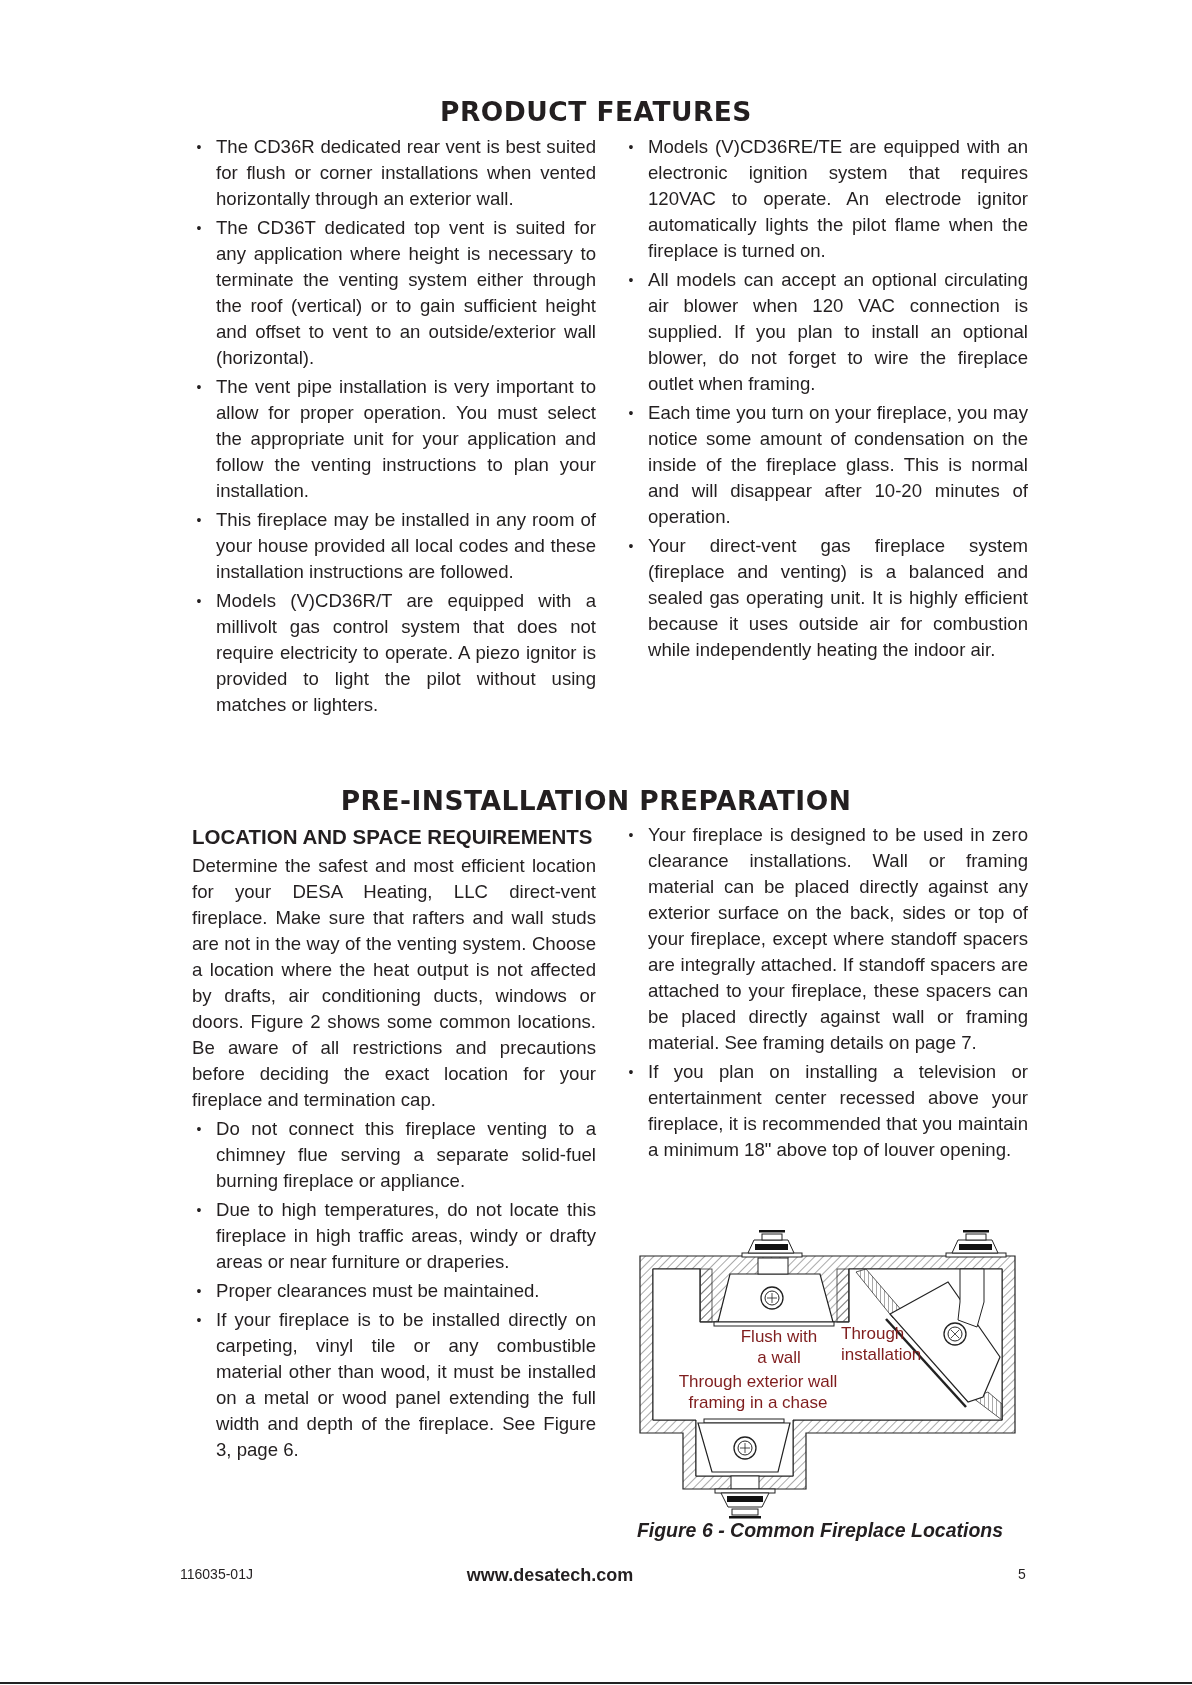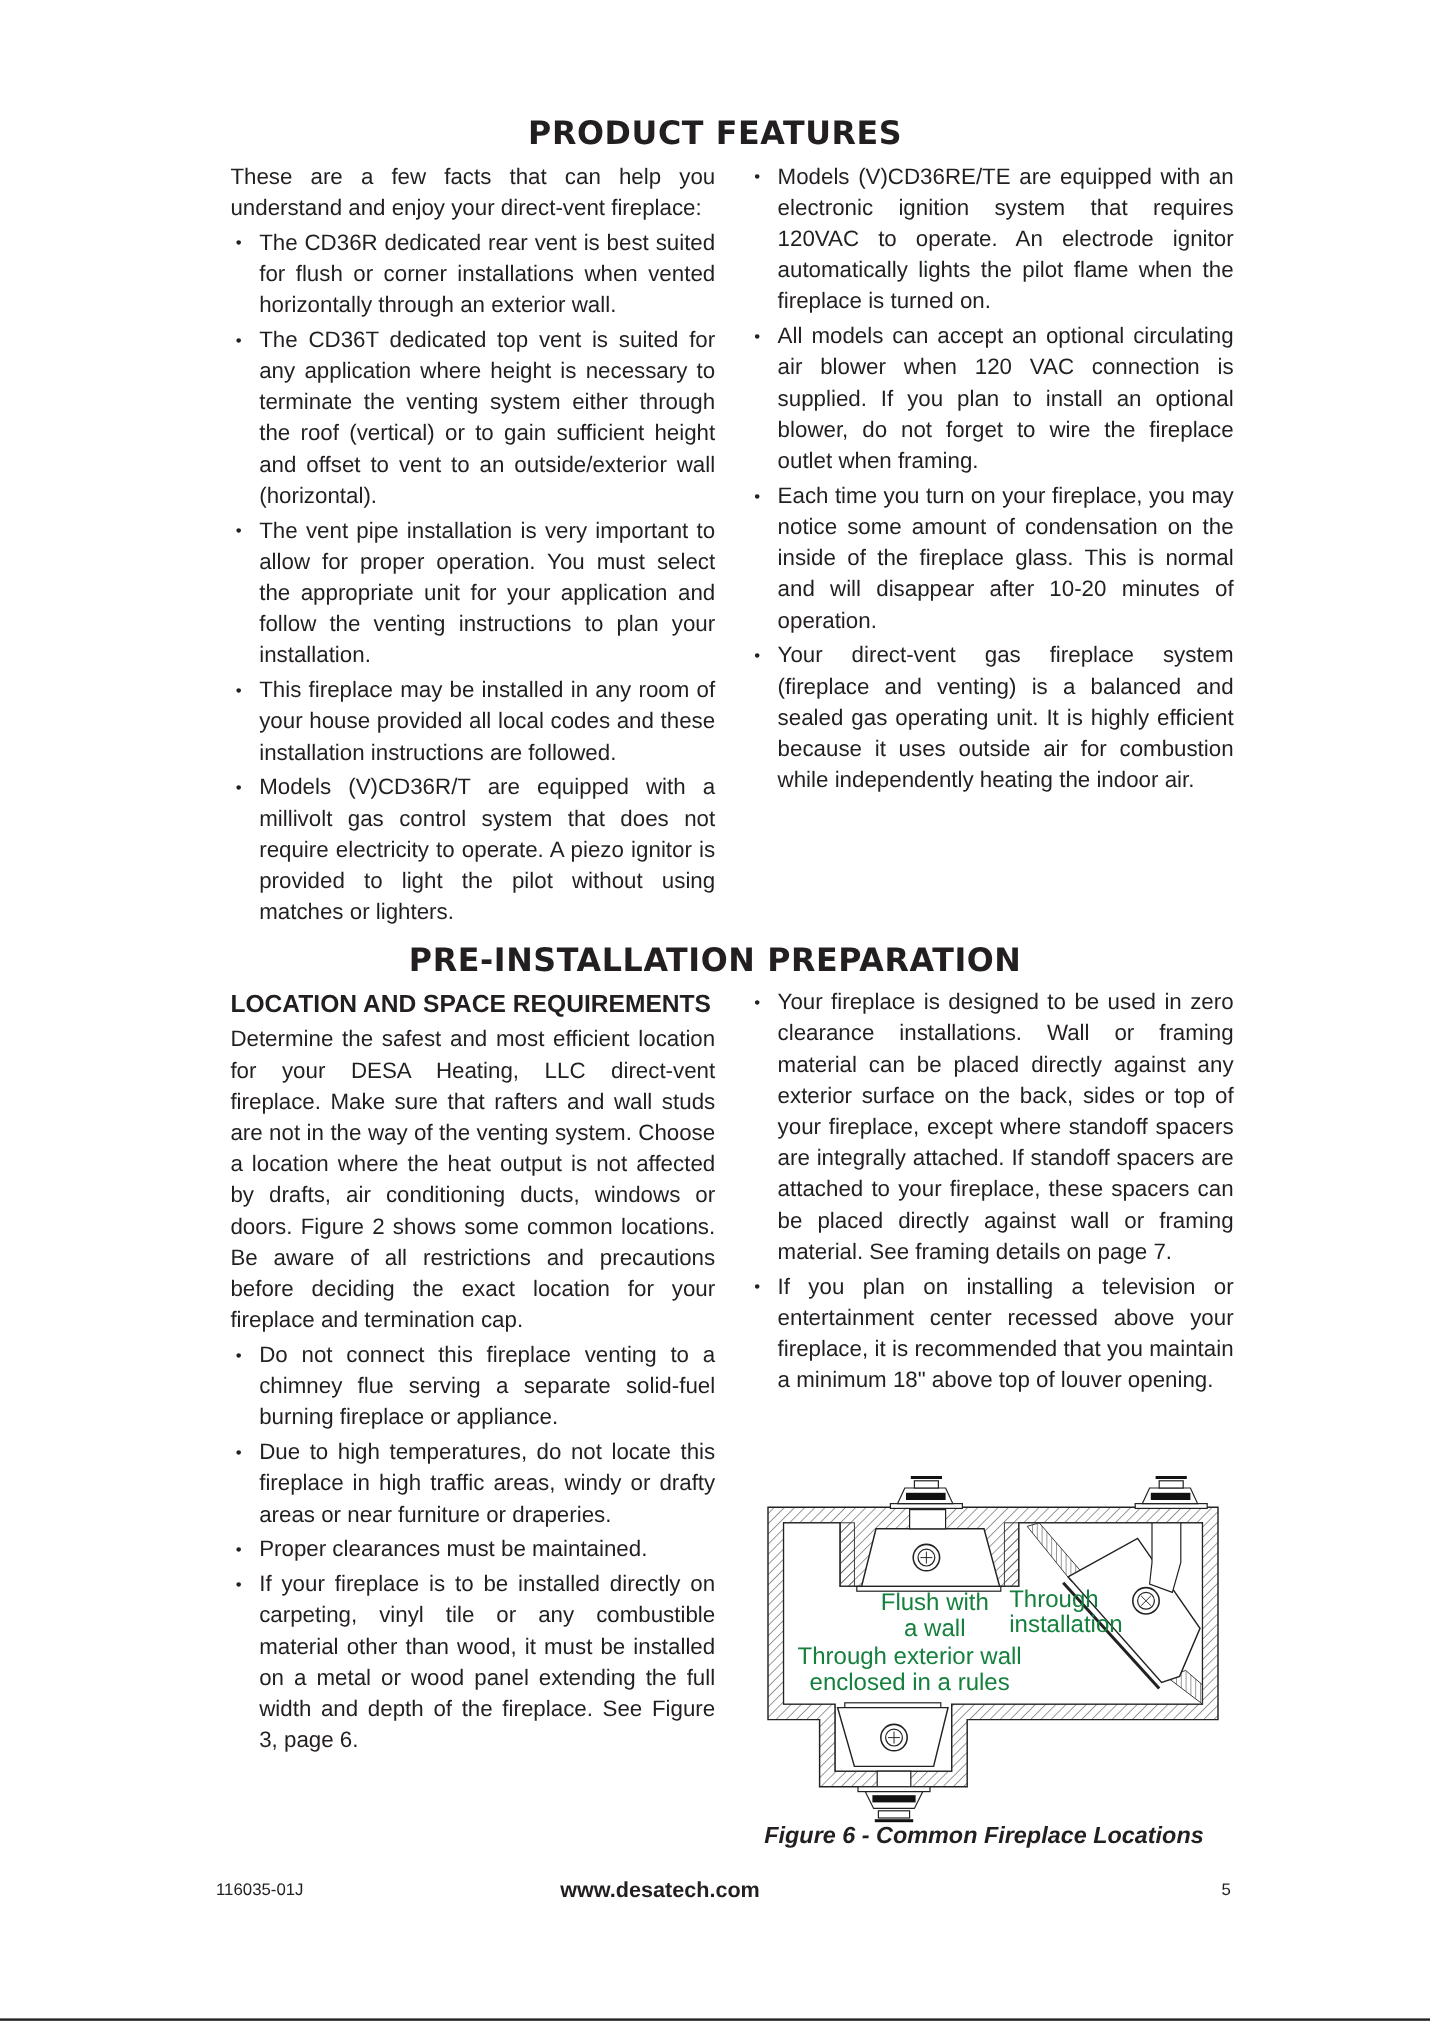--- a/index.html
+++ b/index.html
@@ -24,39 +24,38 @@
   ul.bullets li { position: relative; padding-left: 24px; margin: 0 0 3px 0; }
   ul.bullets li .dot { position: absolute; left: 0; top: 0; width: 14px; text-align: center; font-size: 14px; }
 
   #features-left { top: 134px; }
   #features-right { top: 134px; }
   #prep-left { top: 822px; }
   #prep-right { top: 822px; }
 
   .figure { position: absolute; left: 628px; top: 1222px; width: 400px; height: 300px; }
   .figure svg { position: absolute; left: 0; top: 0; }
-  .fig-label { position: absolute; font-size: 20px; line-height: 21px; color: #15803d; text-align: center; white-space: nowrap; }
+  .fig-label { position: absolute; font-size: 17px; line-height: 21px; color: #7f1d1d; text-align: center; white-space: nowrap; }
   #lbl-flush { left: 96px; top: 104px; width: 110px; }
   #lbl-corner { left: 213px; top: 101px; text-align: left; }
   #lbl-chase { left: 35px; top: 149px; width: 190px; }
   .figure-caption { position: absolute; left: 600px; width: 440px; top: 1519px; text-align: center;
                     font-weight: bold; font-style: italic; font-size: 19.5px; }
 
   .footer { position: absolute; top: 1566px; font-size: 14px; }
   #footer-doc { left: 180px; }
   #footer-url { left: 0; width: 1100px; text-align: center; font-weight: bold; font-size: 18px; top: 1565px; }
   #footer-page { left: 1018px; }
 </style>
 </head>
 <body>
 
 <div class="section-title" id="t1">PRODUCT FEATURES</div>
 
 <div class="col col-left" id="features-left">
-  <p class="para">These are a few facts that can help you understand and enjoy your direct-vent fireplace:</p>
   <ul class="bullets">
     <li><span class="dot">•</span><span>The CD36R dedicated rear vent is best suited for flush or corner installations when vented horizontally through an exterior wall.</span></li>
     <li><span class="dot">•</span><span>The CD36T dedicated top vent is suited for any application where height is necessary to terminate the venting system either through the roof (vertical) or to gain sufficient height and offset to vent to an outside/exterior wall (horizontal).</span></li>
     <li><span class="dot">•</span><span>The vent pipe installation is very important to allow for proper operation. You must select the appropriate unit for your application and follow the venting instructions to plan your installation.</span></li>
     <li><span class="dot">•</span><span>This fireplace may be installed in any room of your house provided all local codes and these installation instructions are followed.</span></li>
     <li><span class="dot">•</span><span>Models (V)CD36R/T are equipped with a millivolt gas control system that does not require electricity to operate. A piezo ignitor is provided to light the pilot without using matches or lighters.</span></li>
   </ul>
 </div>
 
 <div class="col col-right" id="features-right">
@@ -168,21 +167,21 @@
   <div class="fig-label" id="lbl-flush">
     <div>Flush with</div>
     <div>a wall</div>
   </div>
   <div class="fig-label" id="lbl-corner">
     <div>Through</div>
     <div>installation</div>
   </div>
   <div class="fig-label" id="lbl-chase">
     <div>Through exterior wall</div>
-    <div>enclosed in a rules</div>
+    <div>framing in a chase</div>
   </div>
 </div>
 
 <div class="figure-caption">Figure 6 - Common Fireplace Locations</div>
 
 <div class="footer" id="footer-doc">116035-01J</div>
 <div class="footer" id="footer-url">www.desatech.com</div>
 <div class="footer" id="footer-page">5</div>
 
 <div class="page-bottom-rule"></div>

